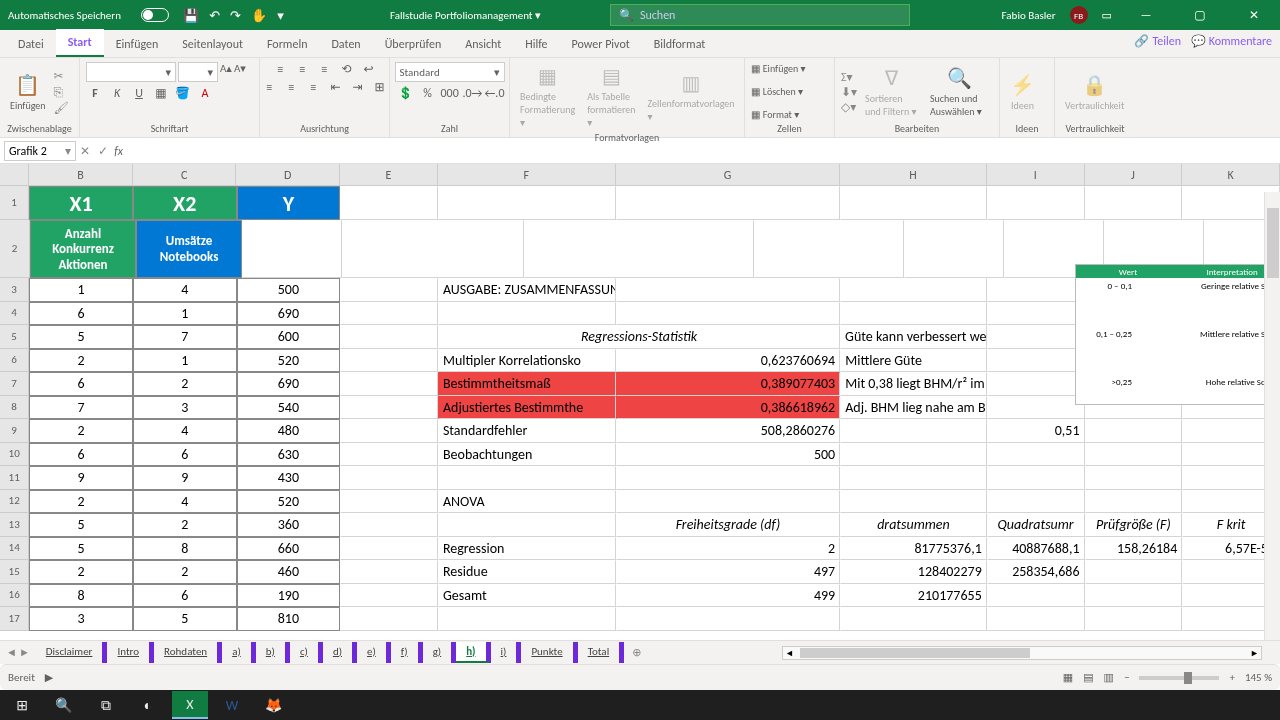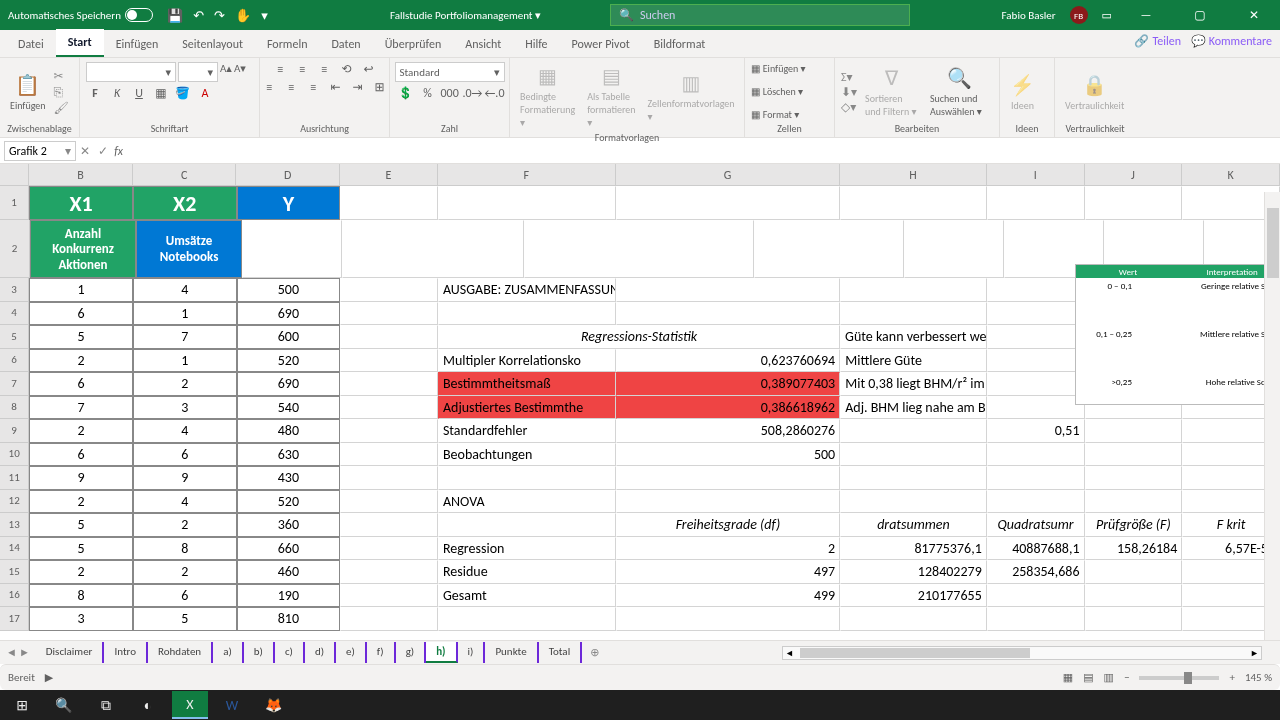--- a/index.html
+++ b/index.html
@@ -1,35 +1,35 @@
 <!DOCTYPE html>
 <html><head>
 <meta charset="utf-8">
 <style>
 * { margin:0; padding:0; box-sizing:border-box; font-family:"Segoe UI",Calibri,sans-serif; }
 body { background:#fff; width:1280px; height:720px; overflow:hidden; position:relative; }
 
 
 .titlebar { height:30px; background:#107c41; color:#fff; display:flex; align-items:center; font-size:11px; }
 .titlebar .left { display:flex; align-items:center; gap:6px; padding:0 8px; }
-.titlebar .autosave { display:flex; align-items:center; gap:4px; }
+.titlebar .autosave { display:flex; align-items:center; gap:20px; }
 .toggle { width:28px; height:14px; border:1px solid #fff; border-radius:8px; position:relative; }
 .toggle::after { content:""; position:absolute; width:10px; height:10px; border-radius:50%; background:#fff; top:1px; left:1px; }
 .titlebar .qat { display:flex; gap:10px; margin-left:8px; align-items:center; }
 .titlebar .qat span { font-size:13px; }
 .titlebar .doc { position:absolute; left:390px; }
 .titlebar .search { position:absolute; left:610px; width:300px; height:22px; background:#2e8b57; border:1px solid #4caf50; display:flex; align-items:center; padding:0 8px; color:#cce; font-size:12px; }
 .titlebar .right { position:absolute; right:0; display:flex; align-items:center; gap:14px; padding-right:6px; }
 .titlebar .avatar { width:18px; height:18px; border-radius:50%; background:#8b1a1a; font-size:9px; display:flex; align-items:center; justify-content:center; }
 .winbtn { width:40px; height:30px; display:flex; align-items:center; justify-content:center; font-size:12px; }
 
 
 .tabs { height:28px; background:#f3f2f1; border-bottom:1px solid #e1dfdd; display:flex; align-items:flex-end; padding-left:6px; font-size:12px; position:relative; }
 .tabs .tab { padding:6px 12px; color:#616161; }
-.tabs .tab.active { background:#fff; border-bottom:2px solid #107c41; color:#0f172a; font-weight:600; }
+.tabs .tab.active { background:#fff; border-bottom:2px solid #107c41; color:#8b5cf6; font-weight:600; }
 .tabs .right { position:absolute; right:8px; display:flex; gap:10px; align-items:center; top:4px; }
 .tabs .right span { font-size:12px; color:#8b5cf6; }
 .share { color:#107c41; }
 
 
 .ribbon { height:80px; background:#f3f2f1; border-bottom:1px solid #e1dfdd; display:flex; font-size:10px; color:#616161; }
 .ribgroup { border-right:1px solid #e1dfdd; display:flex; flex-direction:column; justify-content:space-between; padding:4px 6px 2px; }
 .ribgroup .body { display:flex; gap:4px; align-items:center; flex:1; }
 .ribgroup .label { text-align:center; font-size:10px; }
 .bigbtn { display:flex; flex-direction:column; align-items:center; gap:2px; padding:2px 4px; }
@@ -79,21 +79,21 @@
 .interp { position:absolute; right:-5px; top:100px; width:210px; background:#fff; border:1px solid #bbb; font-size:9px; }
 .interp .ih { display:flex; background:#21a366; color:#fff; }
 .interp .ih div { flex:1; text-align:center; padding:1px; font-size:9px; }
 .interp .ir { display:flex; height:48px; }
 .interp .ir div:first-child { width:60px; text-align:right; padding:2px 4px; }
 .interp .ir div:last-child { flex:1; text-align:right; padding:2px 4px; }
 
 
 .sheettabs { position:absolute; bottom:26px; left:0; right:0; height:24px; background:#f3f2f1; border-top:1px solid #e1dfdd; display:flex; align-items:center; font-size:11px; }
 .sheettabs .nav { display:flex; gap:2px; padding:0 6px; color:#888; }
-.sheettabs .st { padding:3px 10px; border-right:2px solid #6d28d9; color:#444; }
+.sheettabs .st { padding:3px 10px; border-right:5px solid #6d28d9; color:#444;text-decoration:underline; }
 .sheettabs .st.active { background:#fff; border-bottom:2px solid #107c41; color:#107c41; font-weight:600; }
 .sheettabs .add { padding:0 8px; color:#888; }
 .sheettabs .hscroll { position:absolute; right:18px; width:480px; height:14px; border:1px solid #ccc; background:#f9f9f9; display:flex; align-items:center; }
 .sheettabs .hscroll .thumb { width:230px; height:10px; background:#cdcdcd; margin-left:4px; }
 
 
 .status { position:absolute; bottom:0; left:0; right:0; height:26px; background:#f3f2f1; border-top:1px solid #e1dfdd; display:flex; align-items:center; justify-content:space-between; font-size:11px; padding:0 8px; color:#616161;border-radius:6px; }
 .status .right { display:flex; align-items:center; gap:10px; }
 .zoomslider { width:80px; height:4px; background:#ccc; position:relative; }
 .zoomslider::after { content:""; position:absolute; width:8px; height:12px; background:#888; top:-4px; left:45px; } 

